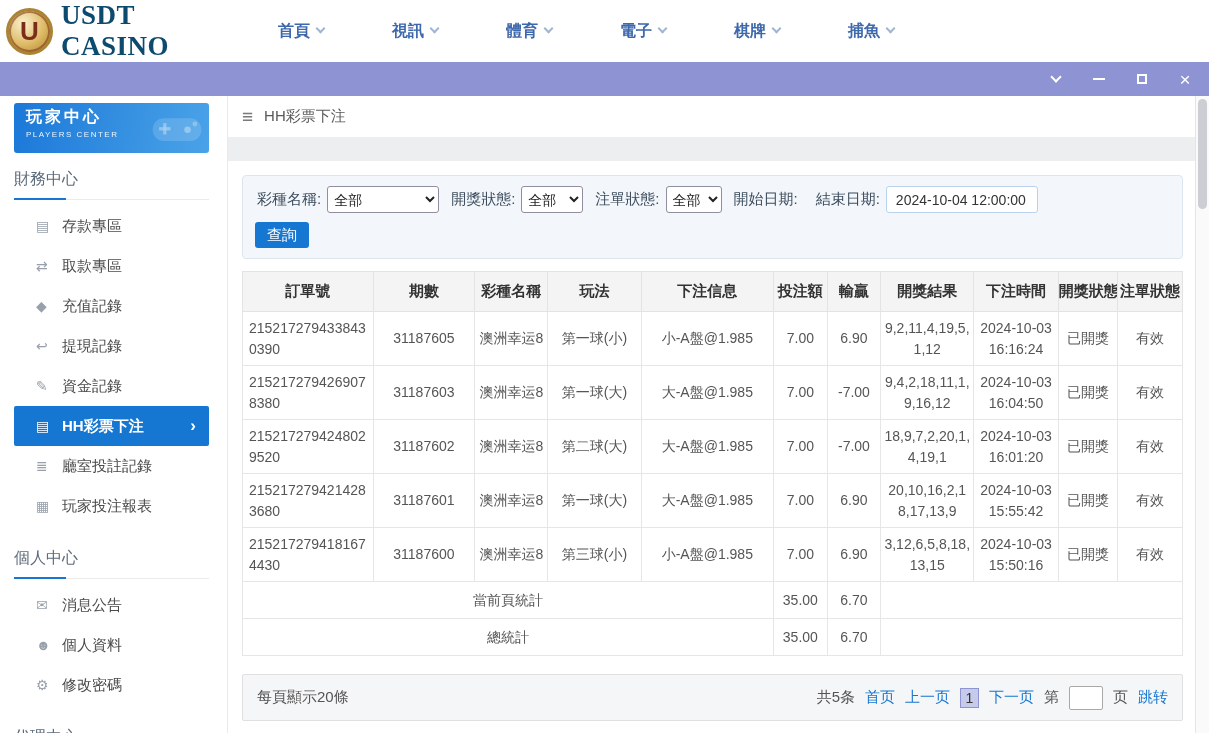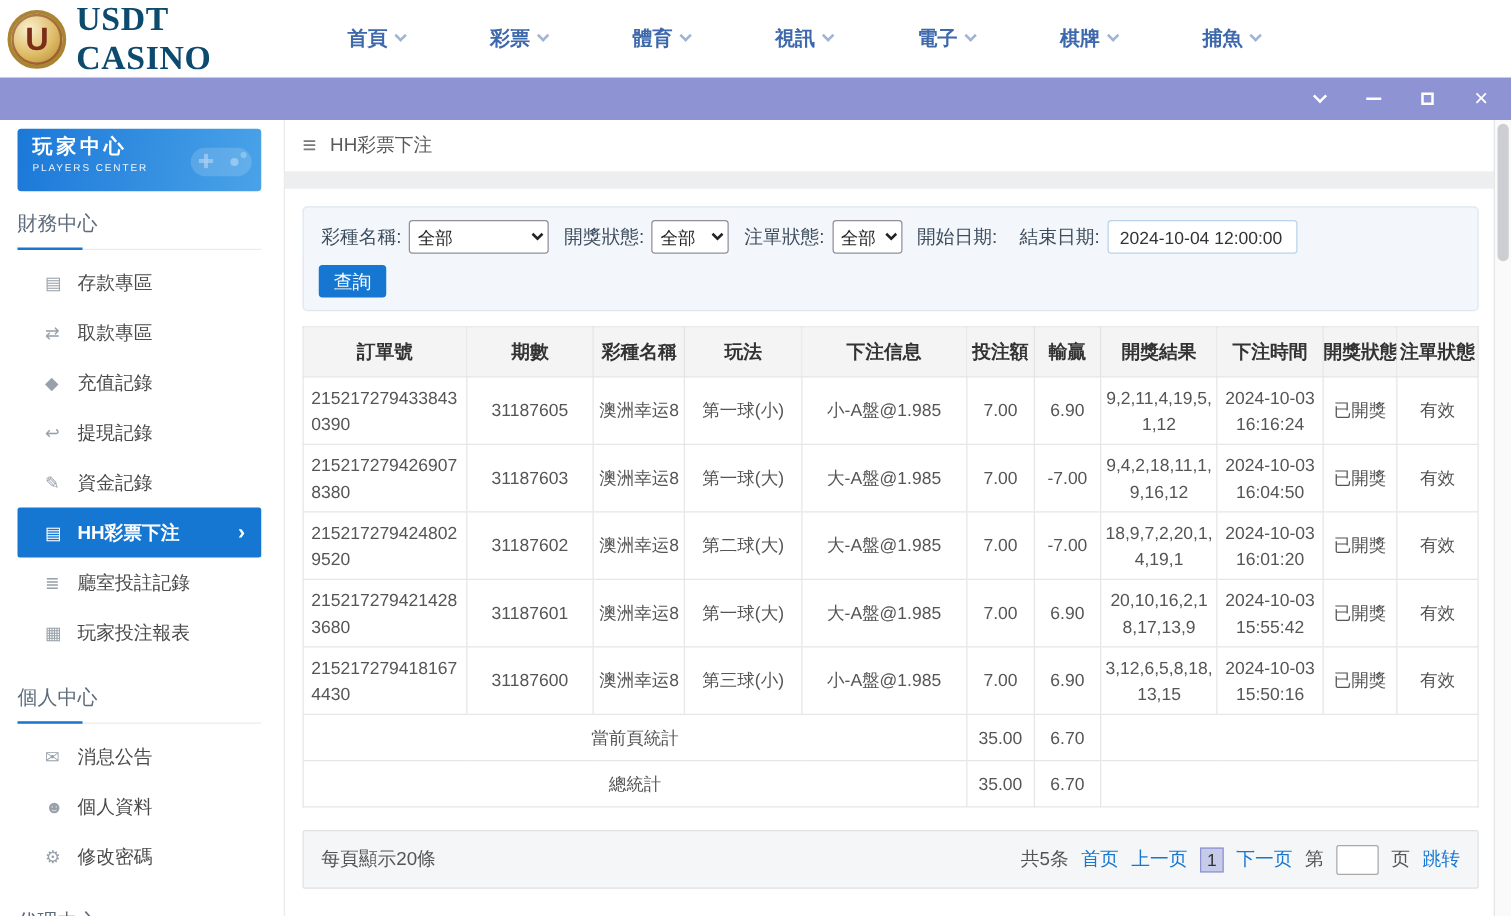--- a/index.html
+++ b/index.html
@@ -44,21 +44,21 @@
   .side-item { display:flex; align-items:center; height:40px; padding-left:36px; font-size:15px; color:#4a4a4a; cursor:pointer; position:relative; }
   .side-item .icn { width:26px; flex:none; color:#98a0ab; font-size:14px; }
   .side-item.active { background:#1577d2; color:#fff; margin:0 18px 0 14px; padding-left:22px; border-radius:2px; font-weight:bold; }
   .side-item.active .icn { color:#fff; }
   .side-item .arrow { position:absolute; right:13px; color:#fff; font-size:17px; }
 
   
   .main { flex:1; min-width:0; display:flex; flex-direction:column; }
   .breadcrumb-bar { height:41px; flex:none; background:#fff; display:flex; align-items:center; gap:11px; padding-left:14px; color:#5a5a5a; font-size:15px; }
   .hamburger { color:#7a7a7a; font-size:19px; cursor:pointer; }
-  .content-card { flex:1; background:#fff; margin-top:14px; padding:14px 12px 0 14px; overflow:hidden; }
+  .content-card { flex:1; background:#fff; margin-top:24px; padding:14px 12px 0 14px; overflow:hidden; }
 
   
   .filter-panel { background:#f3f7fb; border:1px solid #dde6ef; border-radius:4px; padding:10px 12px; margin-bottom:12px; }
   .filter-row { display:flex; align-items:center; font-size:15px; color:#3d4d5e; }
   .f-label { margin:0 6px 0 12px; white-space:nowrap; }
   .f-label.first { margin-left:2px; }
   .filter-select { height:27px; border:1px solid #8f8f9d; border-radius:3px; background:#fff; font-size:14px; color:#222; padding:0 2px; font-family:inherit; }
   .lottery-select { width:112px; }
   .draw-select { width:62px; }
   .bet-select { width:56px; }
@@ -93,29 +93,25 @@
   <div class="logo">
     <div class="logo-badge">U</div>
     <div class="logo-text">USDT CASINO</div>
   </div>
   <nav class="main-nav">
       <a class="nav-item">
         <span>首頁</span>
         <span class="chev"></span>
       </a>
       <a class="nav-item">
-        <span>彩票</span>
+        <span>視訊</span>
         <span class="chev"></span>
       </a>
       <a class="nav-item">
         <span>體育</span>
-        <span class="chev"></span>
-      </a>
-      <a class="nav-item">
-        <span>視訊</span>
         <span class="chev"></span>
       </a>
       <a class="nav-item">
         <span>電子</span>
         <span class="chev"></span>
       </a>
       <a class="nav-item">
         <span>棋牌</span>
         <span class="chev"></span>
       </a>

